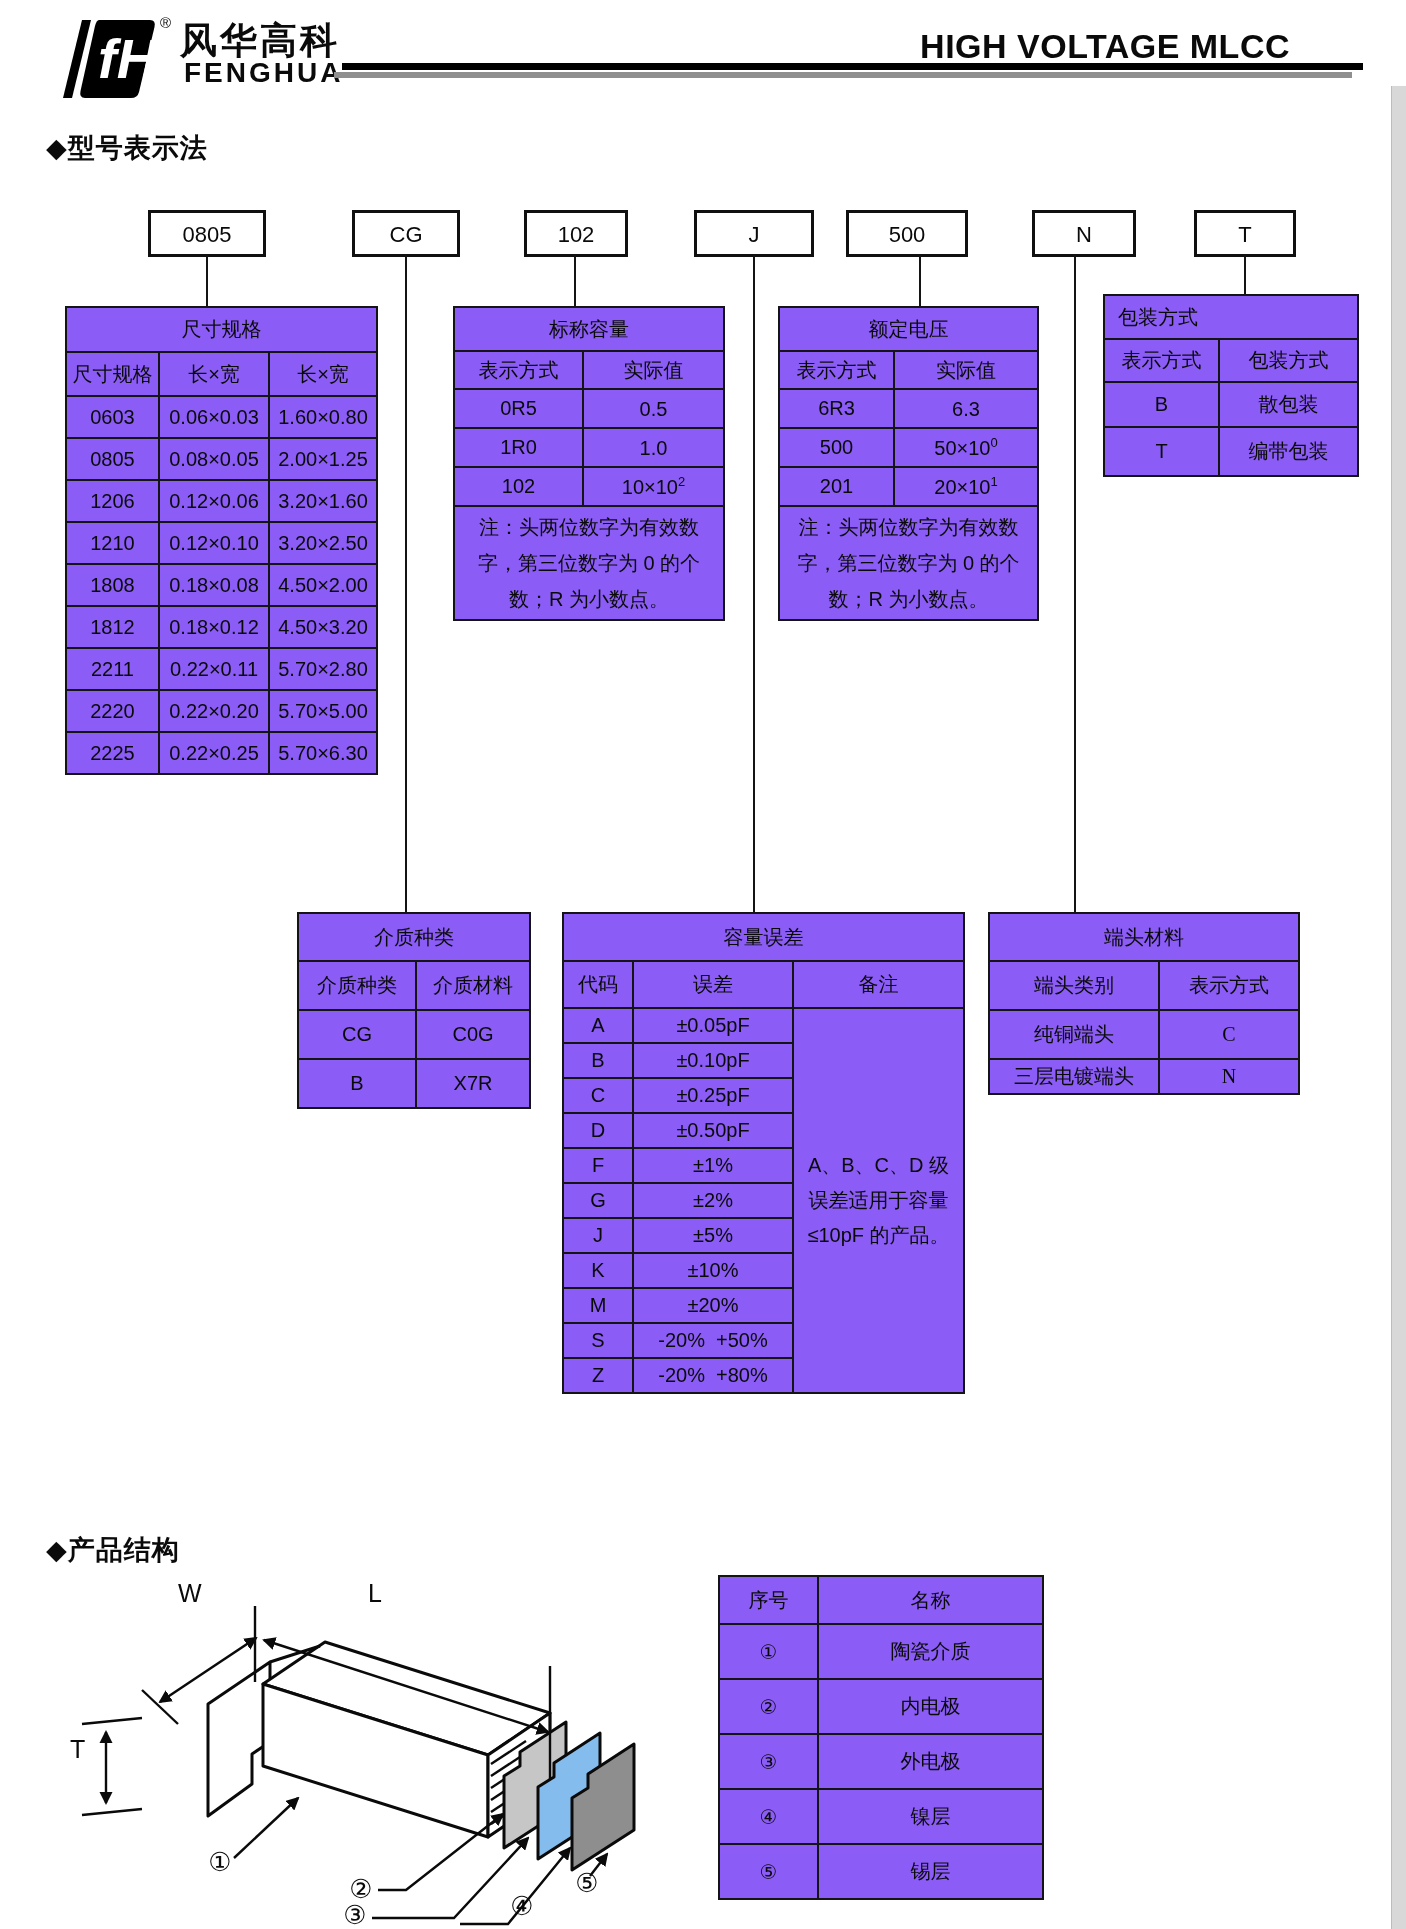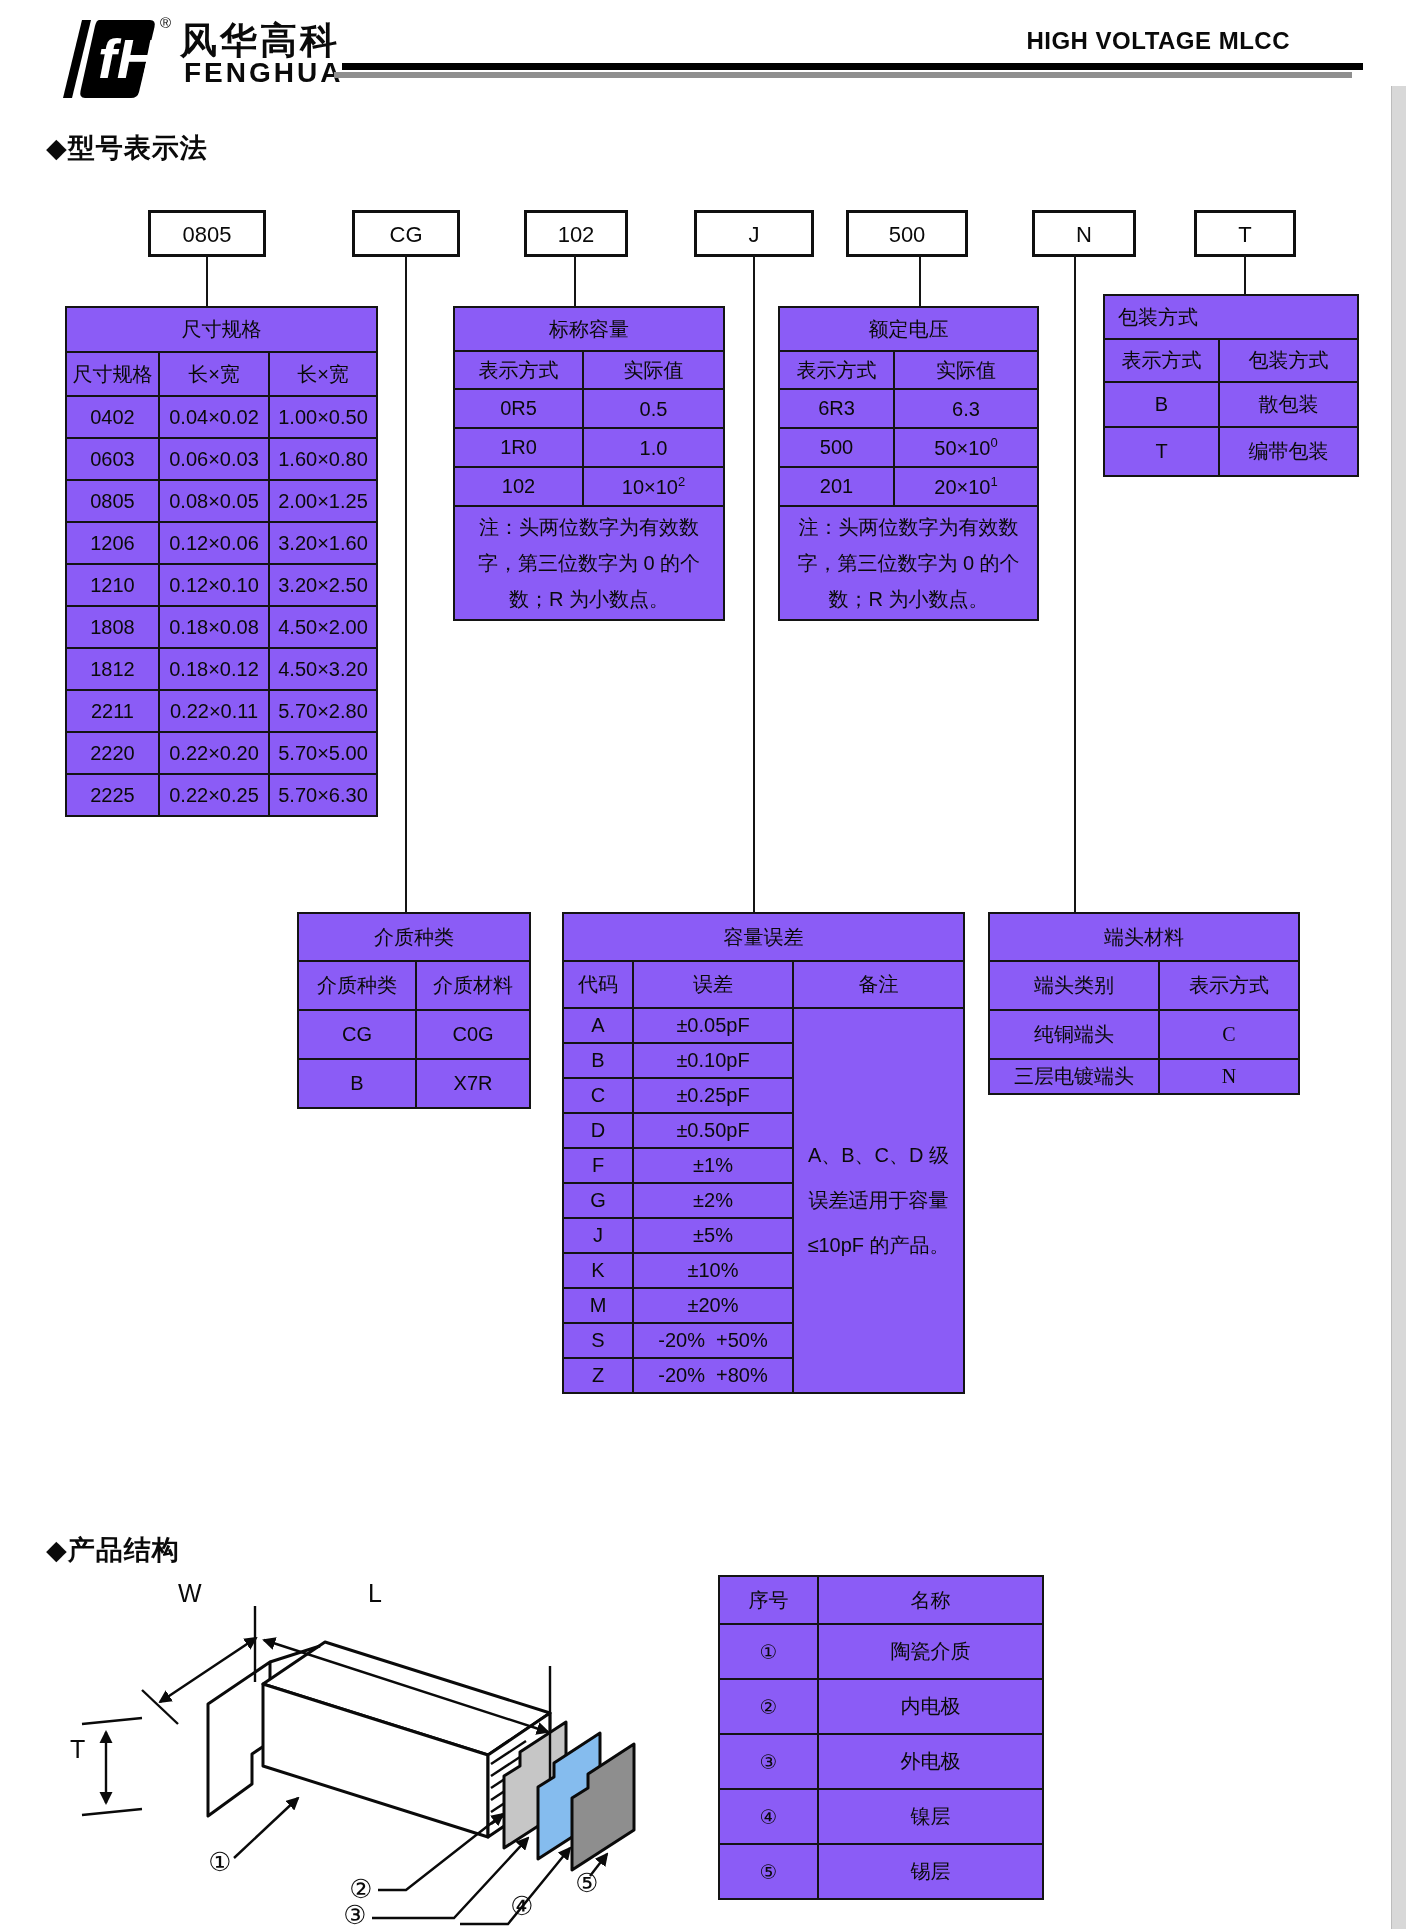--- a/index.html
+++ b/index.html
@@ -2,38 +2,38 @@
 <html><head>
 <meta charset="utf-8">
 <style>
   html,body{margin:0;padding:0;background:#fff;}
   #page{position:relative;width:1406px;height:1929px;background:#ffffff;overflow:hidden;
         font-family:"Liberation Sans","DejaVu Sans",sans-serif;color:#0a0a0a;}
   .abs{position:absolute;}
   
   .brand-cn{left:180px;top:16px;font-size:37px;font-weight:bold;letter-spacing:3px;}
   .brand-en{left:184px;top:57px;font-size:28px;font-weight:600;letter-spacing:3px;}
-  .doc-title{left:898px;top:27px;width:392px;text-align:right;font-size:24px;font-weight:bold;letter-spacing:0.5px;}
+  .doc-title{left:898px;top:27px;width:392px;text-align:right;font-size:34px;font-weight:bold;letter-spacing:0.5px;}
   .rule-black{left:342px;top:63px;width:1021px;height:7px;background:#000;}
   .rule-gray{left:334px;top:72px;width:1018px;height:6px;background:#8f8f8f;}
   .edge-strip{left:1391px;top:86px;width:15px;height:1843px;background:#d8d8d8;border-left:1px solid #bcbcbc;}
   
   .sec-head{font-size:27px;font-weight:bold;letter-spacing:1px;}
   
   .code-box{position:absolute;top:210px;height:47px;border:3px solid #101010;background:#fff;
             text-align:center;line-height:44px;font-size:22px;box-sizing:border-box;}
   .conn{position:absolute;width:2px;background:#141414;}
   
   table.t{position:absolute;border-collapse:collapse;table-layout:fixed;background:#8b5cf6;}
   table.t th,table.t td{border:2px solid #141414;text-align:center;vertical-align:middle;
             font-weight:normal;font-size:20px;color:#0a0a0a;padding:0;overflow:hidden;}
   .t-title{font-size:21px;}
   .left-title{text-align:left !important;padding-left:13px !important;}
   .note-cell{font-size:20px;line-height:36px;padding:2px 6px !important;}
-  .remark-cell{font-size:20px;line-height:45px;padding:2px 8px !important;}
+  .remark-cell{font-size:20px;line-height:35px;padding:2px 8px !important;}
   .pre{white-space:pre;border-radius:11px;}
   .serif{font-family:"Liberation Serif","DejaVu Serif",serif;font-size:21px;}
   .circled{font-size:23px;}
   sup{font-size:13px;}
 </style>
 </head>
 <body>
 
 <div id="page">
 
@@ -77,25 +77,20 @@
     <tbody>
         <tr style="height:45px">
           <th colspan="3" class="t-title">尺寸规格</th>
         </tr>
     <tr style="height:44px">
       <td>尺寸规格</td>
       <td>长×宽</td>
       <td>长×宽</td>
     </tr>
     <tr style="height:42px">
-          <td>0402</td>
-          <td>0.04×0.02</td>
-          <td>1.00×0.50</td>
-        </tr>
-    <tr style="height:42px">
           <td>0603</td>
           <td>0.06×0.03</td>
           <td>1.60×0.80</td>
         </tr>
     <tr style="height:42px">
           <td>0805</td>
           <td>0.08×0.05</td>
           <td>2.00×1.25</td>
         </tr>
     <tr style="height:42px">

